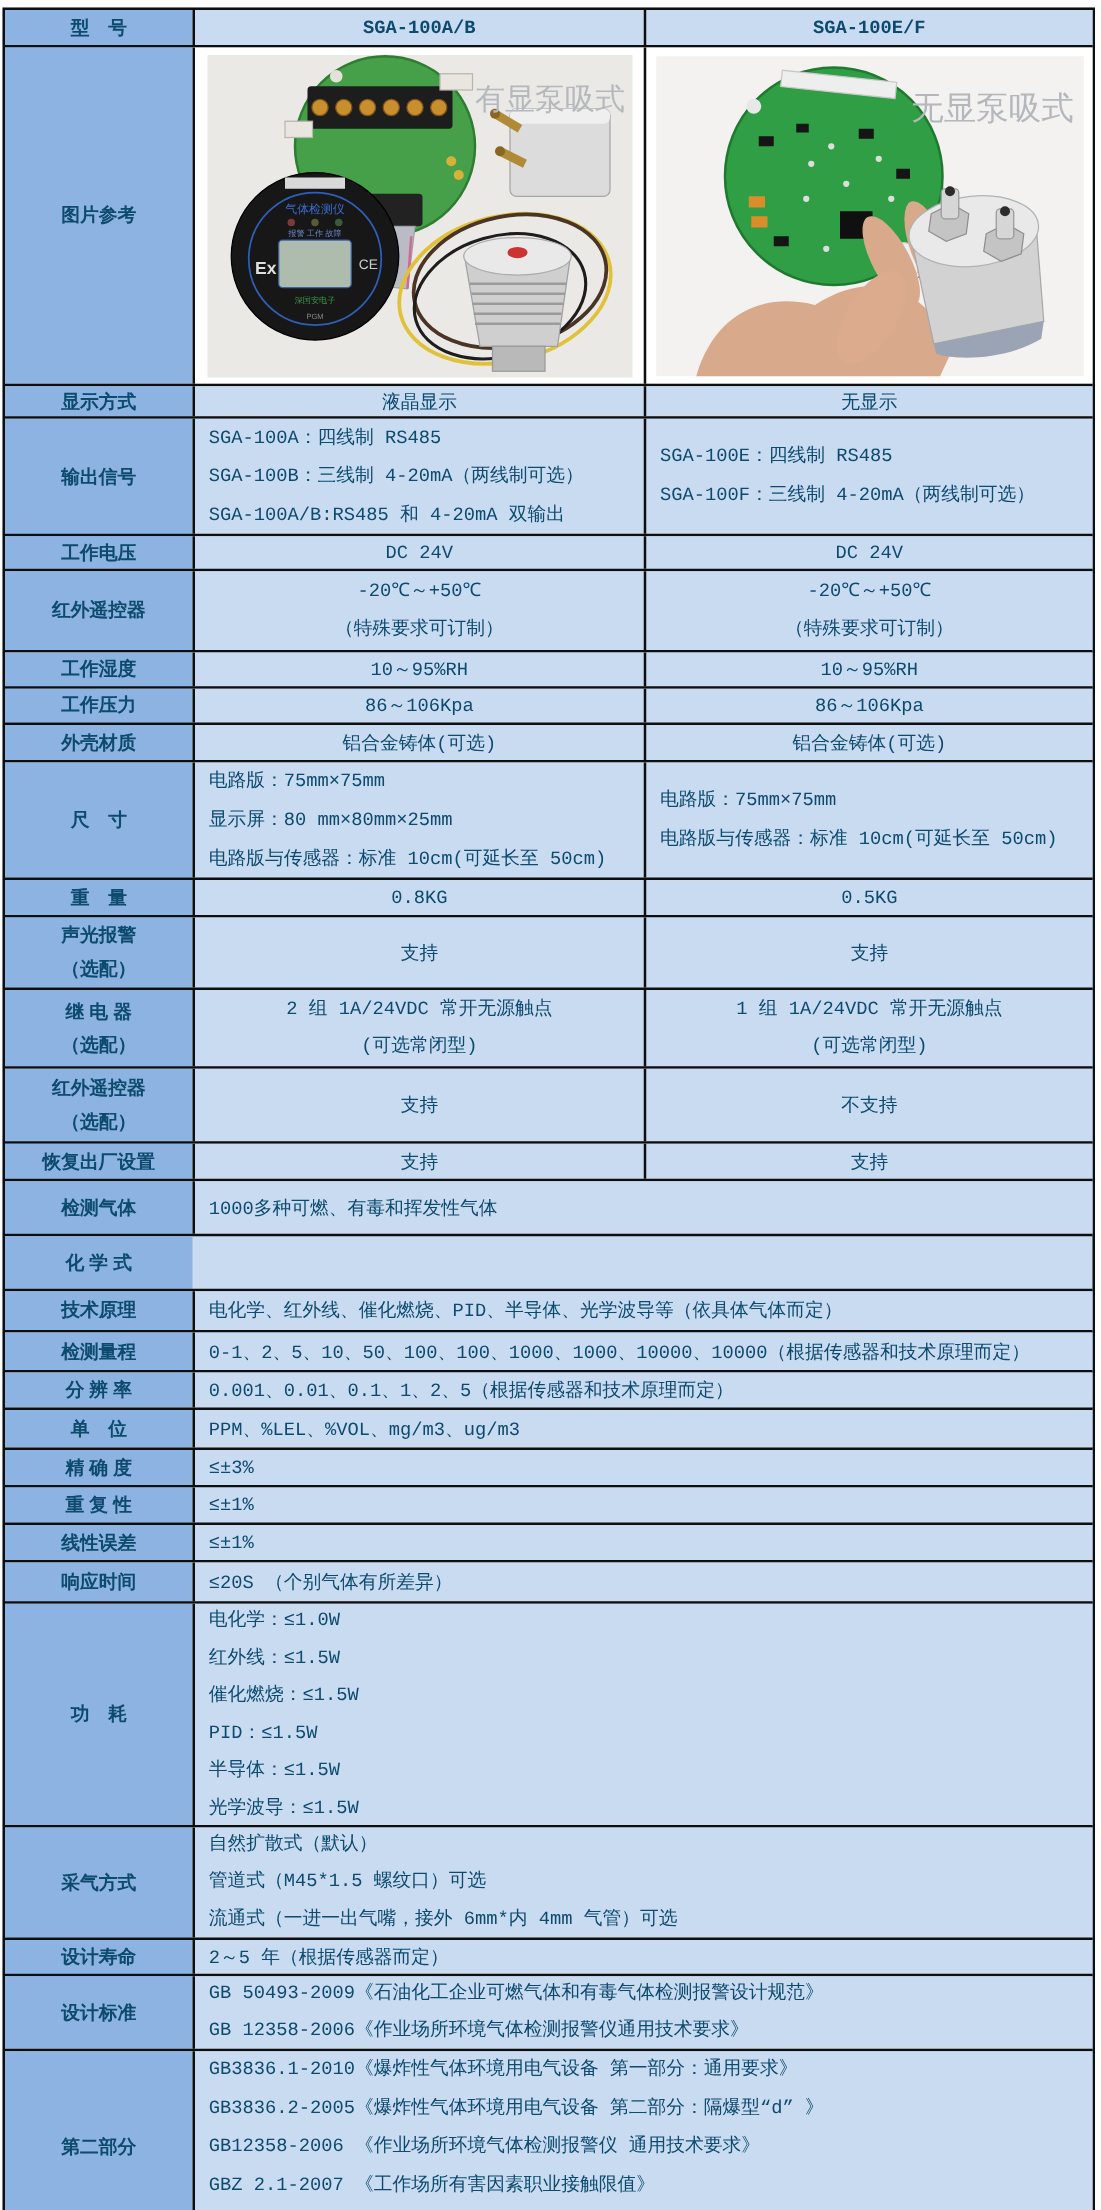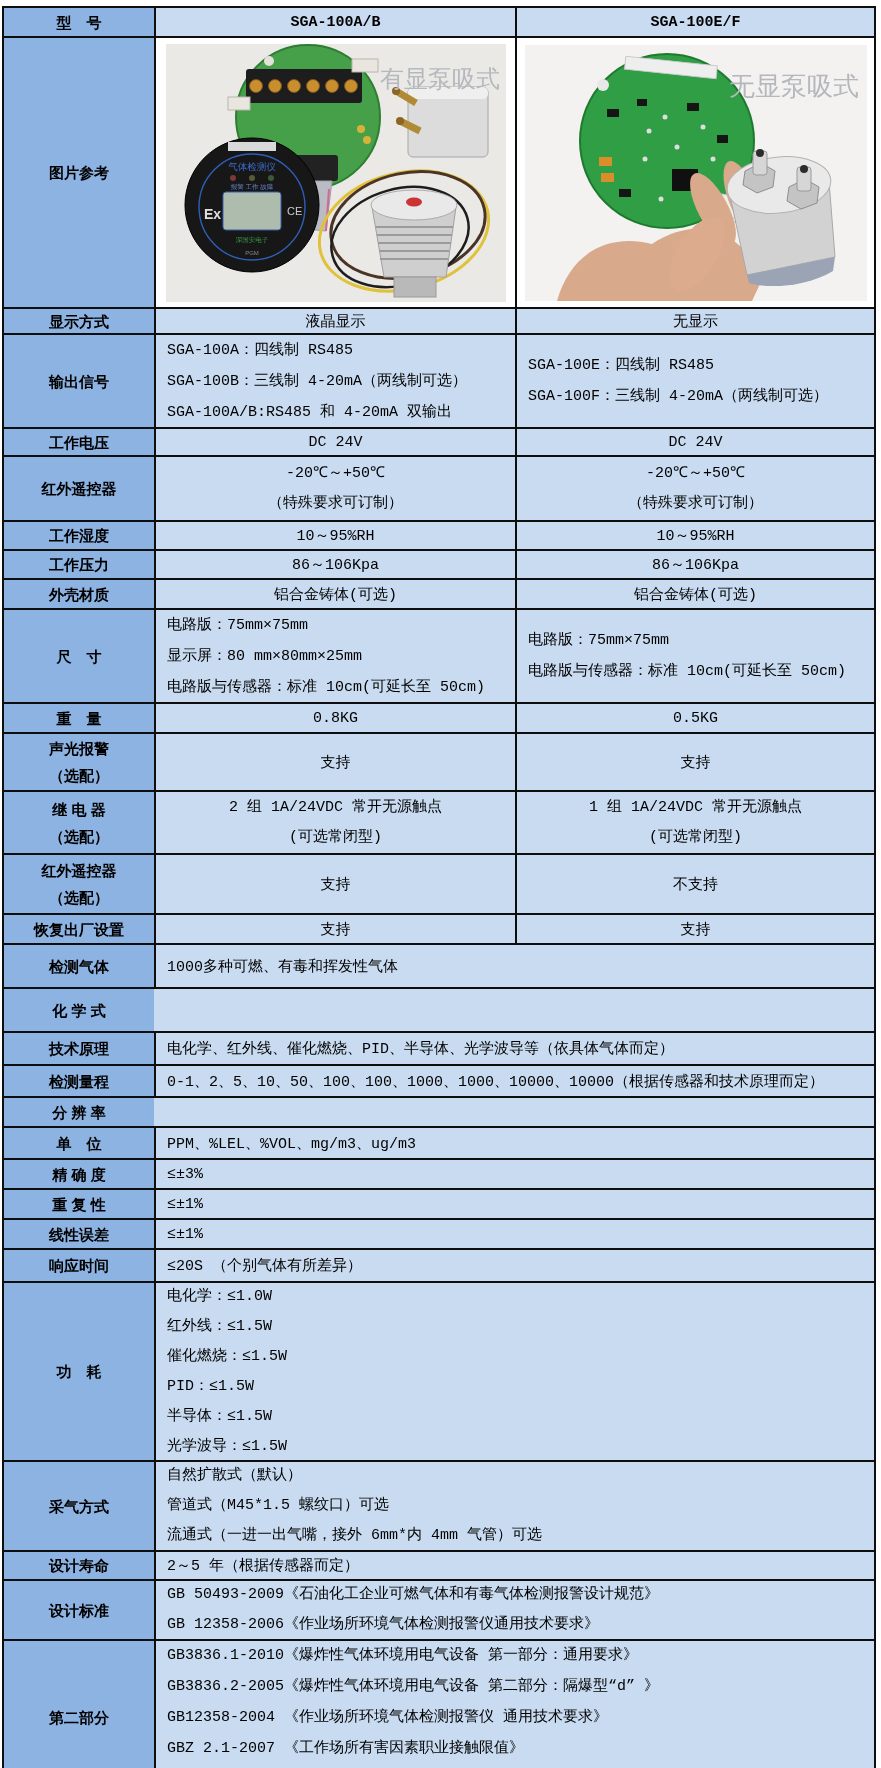--- a/index.html
+++ b/index.html
@@ -1,17 +1,17 @@
 <!DOCTYPE html>
 <html><head>
 <meta charset="utf-8">
 <style>
   html,body{margin:0;padding:0;background:#ffffff;}
   .page{width:881px;height:1768px;background:#ffffff;overflow:hidden;
-        font-family:"Liberation Sans", sans-serif;color:#000000;}
+        font-family:"Liberation Sans", sans-serif;color:#0c4a6e;}
   .spec-table{margin:6px 0 0 2px;width:874px;border:2px solid #0e0e0e;
         display:flex;flex-direction:column;box-sizing:border-box;background:#c9dbf1;}
   .row{display:flex;border-top:2px solid #0e0e0e;box-sizing:border-box;flex:0 0 auto;}
   .row.first{border-top:none;}
   .label-cell{width:150px;flex:0 0 150px;background:#8db3e2;display:flex;flex-direction:column;
         align-items:center;justify-content:center;font-weight:bold;font-size:15px;
         box-sizing:border-box;text-align:center;line-height:27px;}
   .cell{background:#c9dbf1;border-left:2px solid #0e0e0e;box-sizing:border-box;
         display:flex;flex-direction:column;justify-content:center;font-size:15px;
         font-family:"Liberation Mono","Liberation Sans",sans-serif;}
@@ -283,20 +283,21 @@
       <div class="cell c3 leftpad">电化学、红外线、催化燃烧、PID、半导体、光学波导等（依具体气体而定）</div>
     </div>
 
     <div class="row" style="height:32px">
       <div class="label-cell">检测量程</div>
       <div class="cell c3 leftpad">0-1、2、5、10、50、100、100、1000、1000、10000、10000（根据传感器和技术原理而定）</div>
     </div>
 
     <div class="row" style="height:30px">
       <div class="label-cell">分 辨 率</div>
+      <div class="cell c3 leftpad">0.001、0.01、0.1、1、2、5（根据传感器和技术原理而定）</div>
     </div>
 
     <div class="row" style="height:32px">
       <div class="label-cell">单　位</div>
       <div class="cell c3 leftpad">PPM、%LEL、%VOL、mg/m3、ug/m3</div>
     </div>
 
     <div class="row" style="height:30px">
       <div class="label-cell">精 确 度</div>
       <div class="cell c3 leftpad">≤±3%</div>
@@ -349,20 +350,20 @@
         <div>GB 50493-2009《石油化工企业可燃气体和有毒气体检测报警设计规范》</div>
         <div>GB 12358-2006《作业场所环境气体检测报警仪通用技术要求》</div>
       </div>
     </div>
 
     <div class="row" style="height:155px">
       <div class="label-cell">第二部分</div>
       <div class="cell c3 leftpad lh31">
         <div>GB3836.1-2010《爆炸性气体环境用电气设备 第一部分：通用要求》</div>
         <div>GB3836.2-2005《爆炸性气体环境用电气设备 第二部分：隔爆型“d” 》</div>
-        <div>GB12358-2004 《作业场所环境气体检测报警仪 通用技术要求》</div>
+        <div>GB12358-2006 《作业场所环境气体检测报警仪 通用技术要求》</div>
         <div>GBZ 2.1-2007 《工作场所有害因素职业接触限值》</div>
         <div>Q/SGA 01-2014《深国安电子科技有限公司企业执行标准》</div>
       </div>
     </div>
 
   </div>
 </div>
 
 </body></html>

